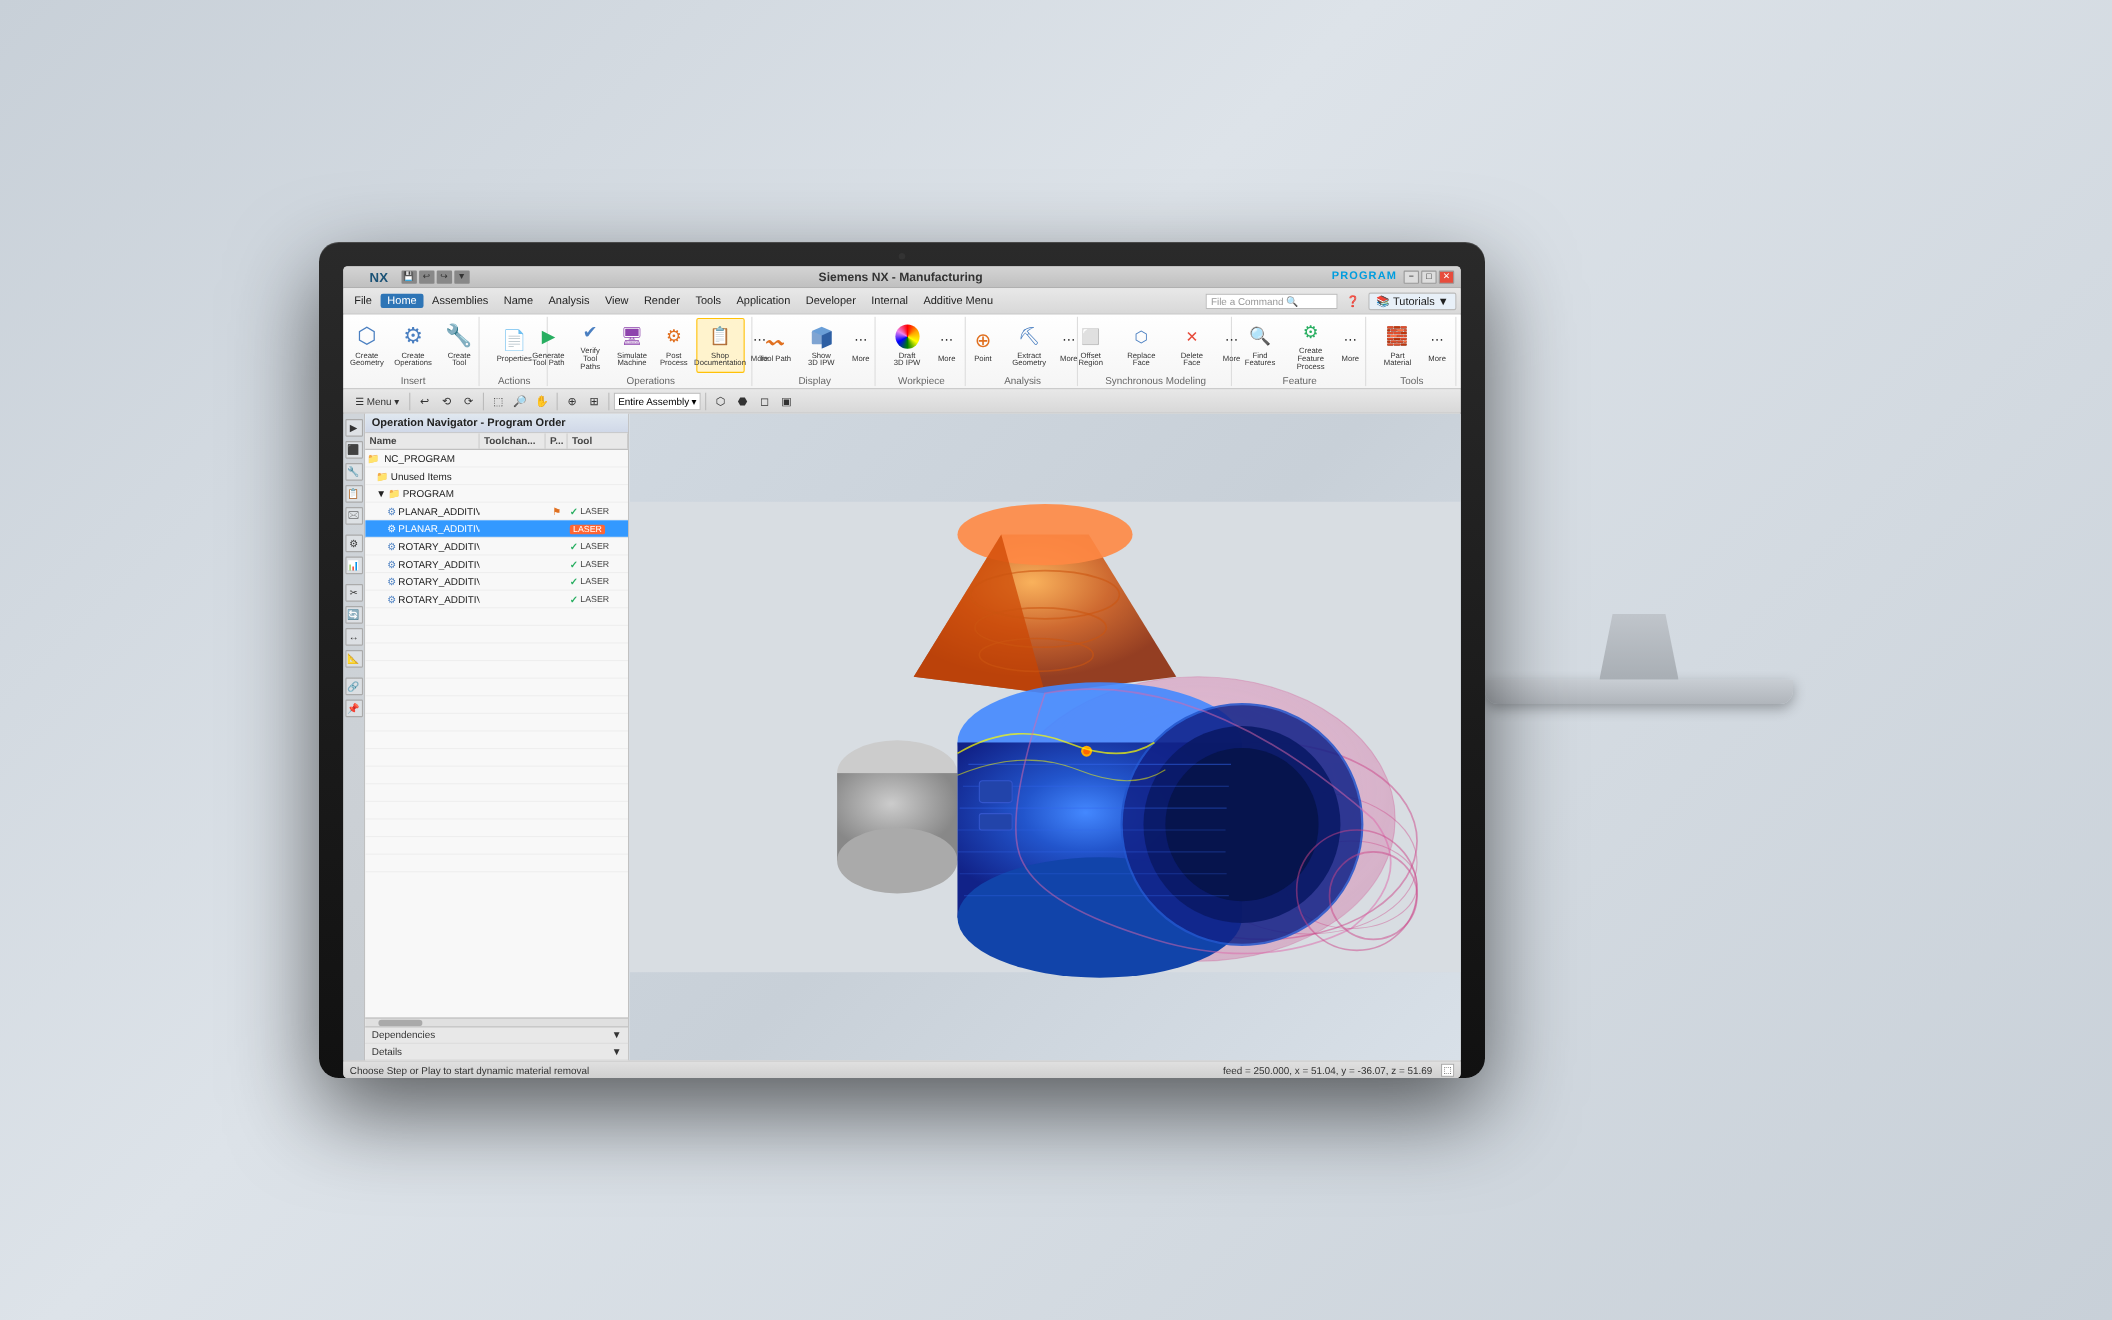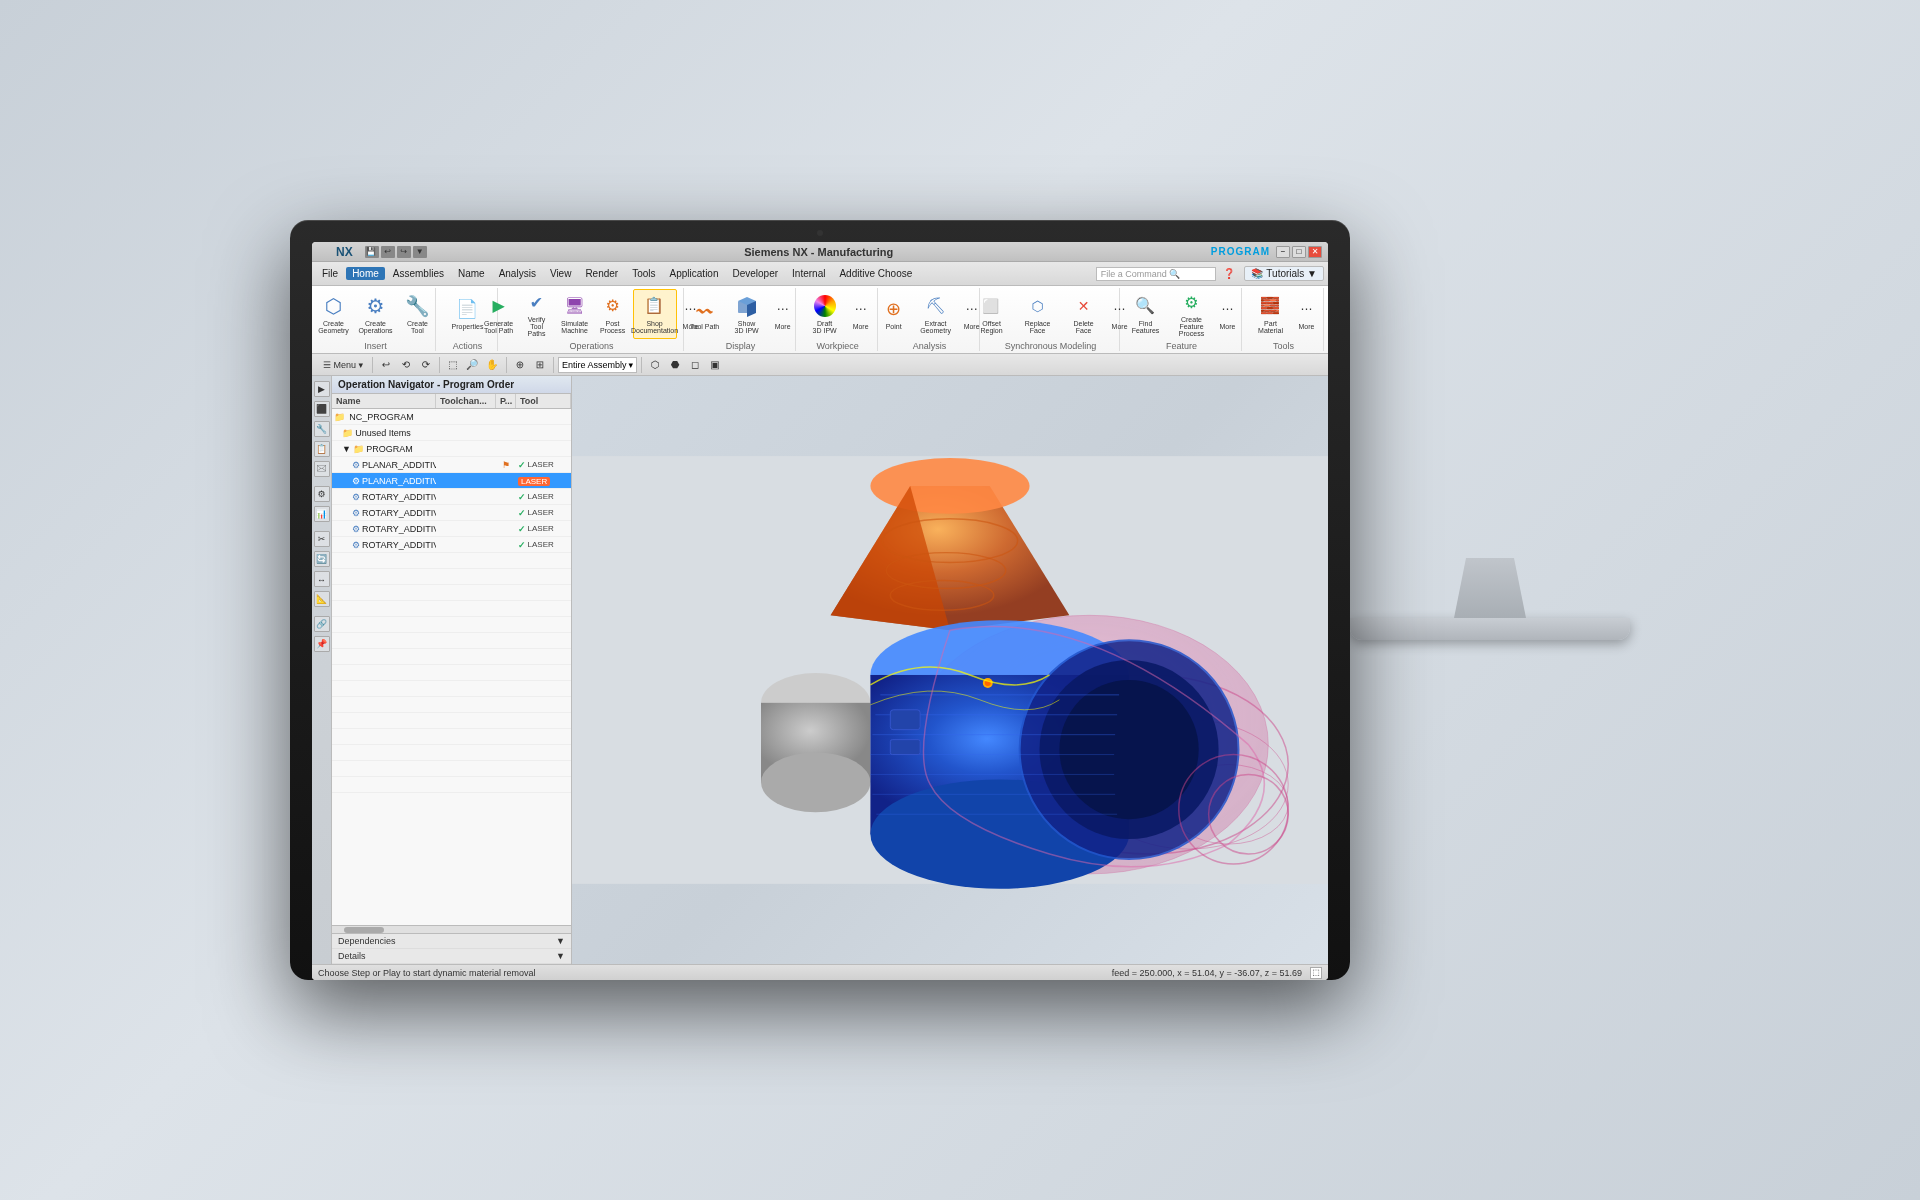--- a/index.html
+++ b/index.html
@@ -482,21 +482,21 @@
         <span class="menu-item active">Home</span>
         <span class="menu-item">Assemblies</span>
         <span class="menu-item">Name</span>
         <span class="menu-item">Analysis</span>
         <span class="menu-item">View</span>
         <span class="menu-item">Render</span>
         <span class="menu-item">Tools</span>
         <span class="menu-item">Application</span>
         <span class="menu-item">Developer</span>
         <span class="menu-item">Internal</span>
-        <span class="menu-item">Additive Choose</span>
+        <span class="menu-item">Additive Menu</span>
         <div style="flex:1"></div>
         <div style="background:#fff;border:1px solid #bbb;width:120px;height:14px;font-size:9px;display:flex;align-items:center;padding:0 4px;color:#999;">File a Command 🔍</div>
         <div class="menu-item">❓</div>
         <div class="menu-item" style="background:#e8f0f8;border:1px solid #bbb;">📚 Tutorials ▼</div>
       </div>
 
       <div class="ribbon-toolbar">
 
         <div class="ribbon-group" style="min-width:120px;">
           <div class="ribbon-group-items">

